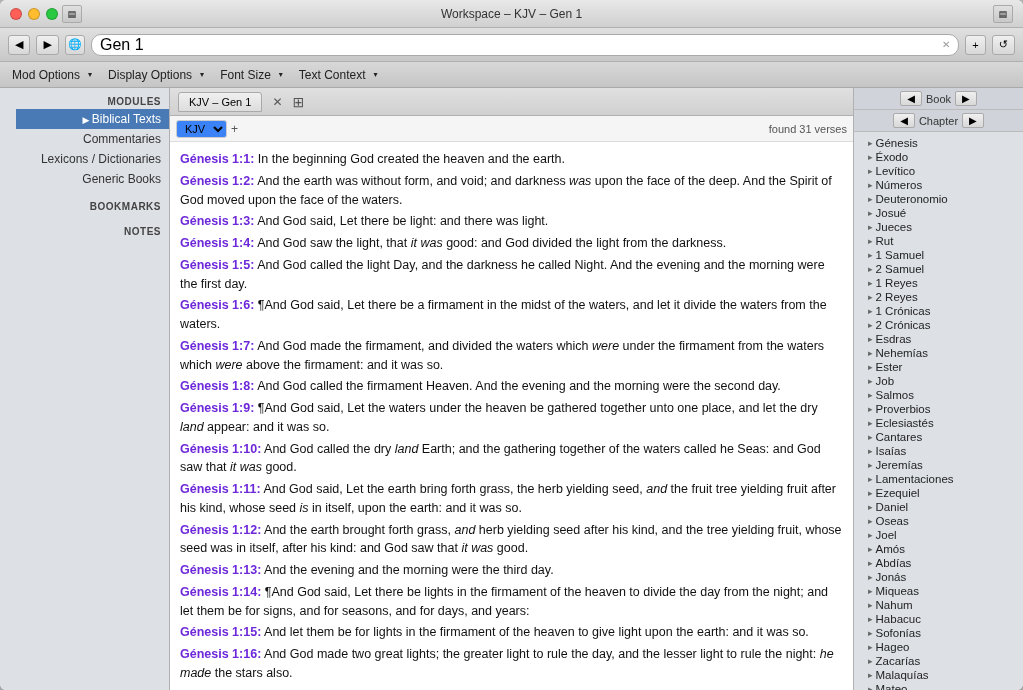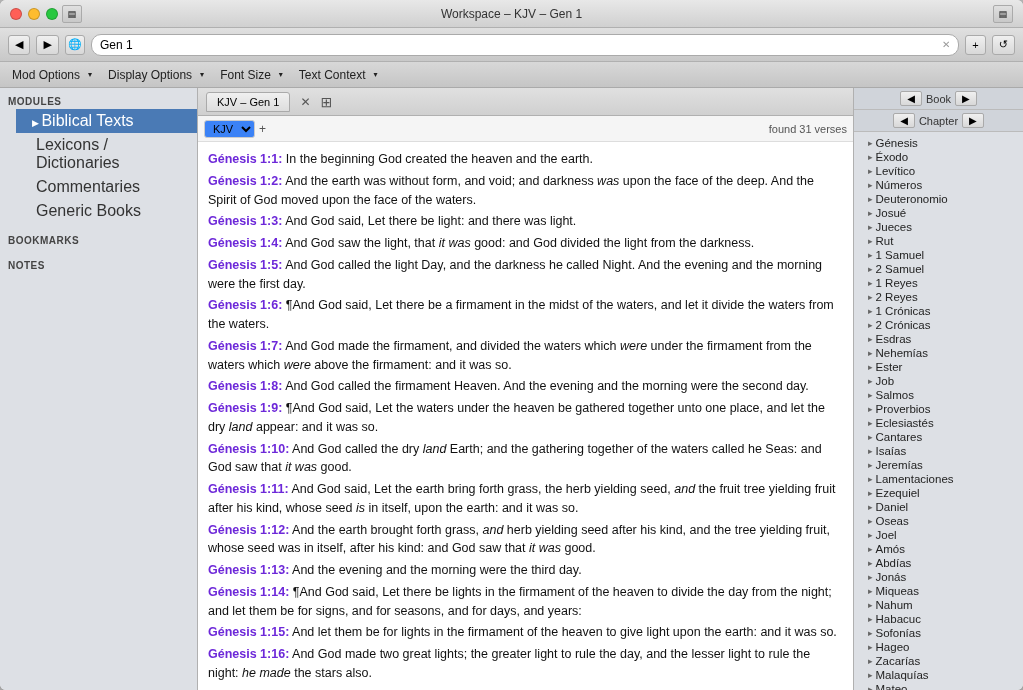--- a/index.html
+++ b/index.html
@@ -78,21 +78,21 @@
       align-items: center;
       background: white;
       border: 1px solid #aaa;
       border-radius: 10px;
       padding: 2px 8px;
       height: 22px;
       font-size: 12px;
     }
     .search-bar input {
       border: none; outline: none; background: transparent;
-      flex: 1; font-size: 12px;
+      flex: 1; font-size: 16px;
     }
     
     .menubar {
       background: linear-gradient(to bottom, #d8d8d8, #c5c5c5);
       height: 26px;
       display: flex;
       align-items: center;
       padding: 0 4px;
       border-bottom: 1px solid #aaa;
       flex-shrink: 0;
@@ -107,41 +107,42 @@
     }
     .menu-arrow { font-size: 8px; }
     
     .main {
       display: flex;
       flex: 1;
       overflow: hidden;
     }
     
     .sidebar {
-      width: 198px;
+      width: 170px;
       background: #dde0e5;
       border-right: 1px solid #b0b0b0;
       display: flex;
       flex-direction: column;
       flex-shrink: 0;
+      text-align: right;
     }
     .sidebar-section {
       padding: 4px 0;
     }
     .sidebar-header {
       font-size: 10px;
       font-weight: bold;
       color: #444;
       padding: 4px 8px 2px 8px;
       text-transform: uppercase;
       letter-spacing: 0.5px;
     }
     .sidebar-item {
       padding: 3px 8px 3px 20px;
-      font-size: 16px;
+      font-size: 12px;
       color: #333;
       cursor: pointer;
       margin-left: 16px;
     }
     .sidebar-item.active {
       background: #4a7ab5;
       color: white;
       padding-left: 16px;
     }
     .sidebar-item.active::before { content: '▶ '; font-size: 9px; }
@@ -307,24 +308,24 @@
 
   <div class="main">
 
     <div class="sidebar">
       <div class="sidebar-section">
         <div class="sidebar-header">MODULES</div>
         <div class="sidebar-item active">
           <span>Biblical Texts</span>
         </div>
         <div class="sidebar-item">
+          <span>Commentaries</span>
+        </div>
+        <div class="sidebar-item">
           <span>Lexicons / Dictionaries</span>
-        </div>
-        <div class="sidebar-item">
-          <span>Commentaries</span>
         </div>
         <div class="sidebar-item">
           <span>Generic Books</span>
         </div>
       </div>
       <div class="sidebar-section">
         <div class="sidebar-header">BOOKMARKS</div>
       </div>
       <div class="sidebar-section">
         <div class="sidebar-header">NOTES</div>

